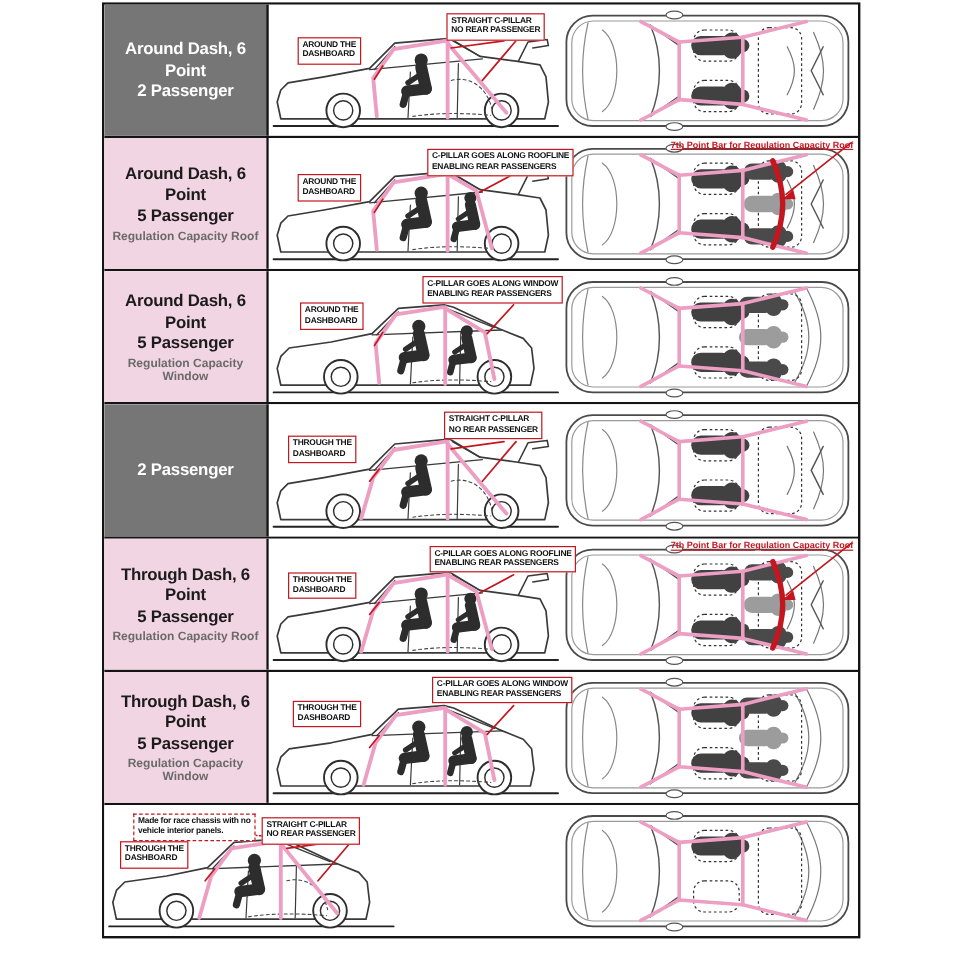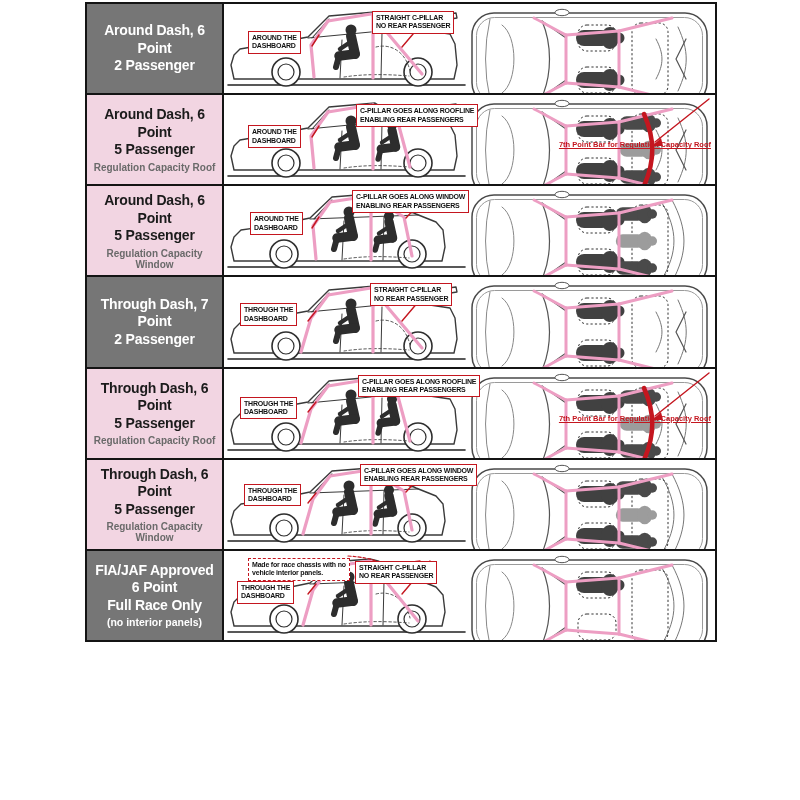--- a/index.html
+++ b/index.html
@@ -1,18 +1,18 @@
 <!DOCTYPE html>
 <html><head>
 <meta charset="utf-8">
 <style>
   html,body{margin:0;padding:0;background:#fff;width:800px;height:800px;
     font-family:"Liberation Sans",sans-serif;}
   .sheet{position:relative;width:800px;height:800px;background:#fff;overflow:hidden;}
-  .cfg-table{position:absolute;left:85px;top:2px;width:632px;height:640px;
+  .cfg-table{position:absolute;left:85px;top:2px;width:632px;height:780px;
     border:2px solid #141414;box-sizing:border-box;display:flex;flex-direction:column;background:#fff;}
   .row{flex:1;display:flex;border-bottom:2px solid #141414;min-height:0;background:#fff;}
   .row:last-child{border-bottom:none;}
   .label{width:137px;flex:0 0 137px;border-right:2px solid #141414;display:flex;
     flex-direction:column;justify-content:center;align-items:center;text-align:center;
     padding:2px 4px;box-sizing:border-box;}
   .row.gray .label{background:#767676;}
   .row.pink .label{background:#F2D5E2;}
   .l1{font-weight:bold;font-size:14px;line-height:1.25;letter-spacing:-0.2px;}
   .row.gray .l1{color:#fff;}
@@ -22,21 +22,21 @@
   .row.gray .sub{color:#fff;font-weight:bold;font-size:10.5px;}
   .l1:empty,.sub:empty{display:none;}
   .diagram{flex:1;position:relative;overflow:hidden;background:#fff;}
   .side-svg{position:absolute;left:0;bottom:0;width:245px;height:108px;}
   .top-svg{position:absolute;right:2px;top:2px;width:247px;height:104px;}
   .callout{position:absolute;background:#fff;border:1.7px solid #C4161F;color:#111;
     font-weight:bold;font-size:7px;line-height:1.2;padding:2px 3px;white-space:pre-line;
     letter-spacing:-0.2px;z-index:3;}
   .callout.dashed{border-style:dashed;border-width:1.4px;}
   .rednote{position:absolute;top:1px;right:4px;color:#C4161F;font-weight:bold;
-    font-size:7.5px;text-decoration:underline;white-space:nowrap;z-index:3;margin-top:44px;}
+    font-size:7.5px;text-decoration:underline;white-space:nowrap;z-index:3;}
 </style>
 </head>
 <body>
 
 <div class="sheet">
   <div class="cfg-table">
 
     <section class="row gray">
       <div class="label">
         <div class="l1">Around Dash, 6 Point</div>
@@ -279,21 +279,20 @@
           </svg>
         <div class="callout" style="left:26px;top:26px">AROUND THE
 DASHBOARD</div>
         <div class="callout" style="left:128px;top:4px">C-PILLAR GOES ALONG WINDOW
 ENABLING REAR PASSENGERS</div>
       </div>
     </section>
 
     <section class="row gray">
       <div class="label">
-        <div class="l1">Through Dash, 7 Point</div>
         <div class="l1">2 Passenger</div>
 
       </div>
       <div class="diagram">
         <svg class="side-svg" viewBox="0 0 245 108">
             <path d="M4,100 L241,100" fill="none" stroke="#222" stroke-width="1.6" stroke-linecap="round" stroke-linejoin="round"></path>
             <path d="M10,94 L7,80 L10,70 L16,64 L46,59 L84,52 L105,31 L151,27 L176,42 L206,46 L226,49 L231,59 L233,80 L230,94 Z" fill="#fff" stroke="#3a3a3a" stroke-width="1.4" stroke-linejoin="round"></path>
             <path d="M208,46 L216,30 L232,28 L233,33 L220,35" fill="none" stroke="#3a3a3a" stroke-width="1.3" stroke-linecap="round" stroke-linejoin="round"></path>
             <path d="M88,53 L105,34" fill="none" stroke="#3a3a3a" stroke-width="1.1" stroke-linecap="round" stroke-linejoin="round"></path>
             <path d="M84,53 L178,44" fill="none" stroke="#3a3a3a" stroke-width="1.1" stroke-linecap="round" stroke-linejoin="round"></path>
@@ -525,26 +524,20 @@
             <path d="M153,81 L206,94" fill="none" stroke="#ED9EC3" stroke-width="3" stroke-linecap="round" stroke-linejoin="round"></path>
           </svg>
         <div class="callout" style="left:20px;top:24px">THROUGH THE
 DASHBOARD</div>
         <div class="callout" style="left:136px;top:4px">C-PILLAR GOES ALONG WINDOW
 ENABLING REAR PASSENGERS</div>
       </div>
     </section>
 
     <section class="row gray">
-      <div class="label">
-        <div class="l1">FIA/JAF Approved</div>
-        <div class="l1">6 Point</div>
-        <div class="l1">Full Race Only</div>
-        <div class="sub">(no interior panels)</div>
-      </div>
       <div class="diagram">
         <svg class="side-svg" viewBox="0 0 245 108">
             <path d="M4,100 L241,100" fill="none" stroke="#222" stroke-width="1.6" stroke-linecap="round" stroke-linejoin="round"></path>
             <path d="M10,94 L7,80 L10,70 L17,63 L52,58 L86,51 L108,30 L146,27 L154,29 L192,47 L212,55 L219,63 L221,80 L218,94 Z" fill="#fff" stroke="#3a3a3a" stroke-width="1.4" stroke-linejoin="round"></path>
             <path d="M90,52 L108,33" fill="none" stroke="#3a3a3a" stroke-width="1.1" stroke-linecap="round" stroke-linejoin="round"></path>
             <path d="M86,52 L194,48" fill="none" stroke="#3a3a3a" stroke-width="1.1" stroke-linecap="round" stroke-linejoin="round"></path>
             <path d="M148,30 L188,46" fill="none" stroke="#3a3a3a" stroke-width="1.1" stroke-linecap="round" stroke-linejoin="round"></path>
             <path d="M120,54 L118,93" fill="none" stroke="#3a3a3a" stroke-width="1" stroke-linecap="round" stroke-linejoin="round"></path>
             <path d="M160,50 L159,93" fill="none" stroke="#3a3a3a" stroke-width="1" stroke-linecap="round" stroke-linejoin="round"></path>
             <circle cx="60" cy="87" r="14" fill="#fff" stroke="#2e2e2e" stroke-width="1.6"></circle>

